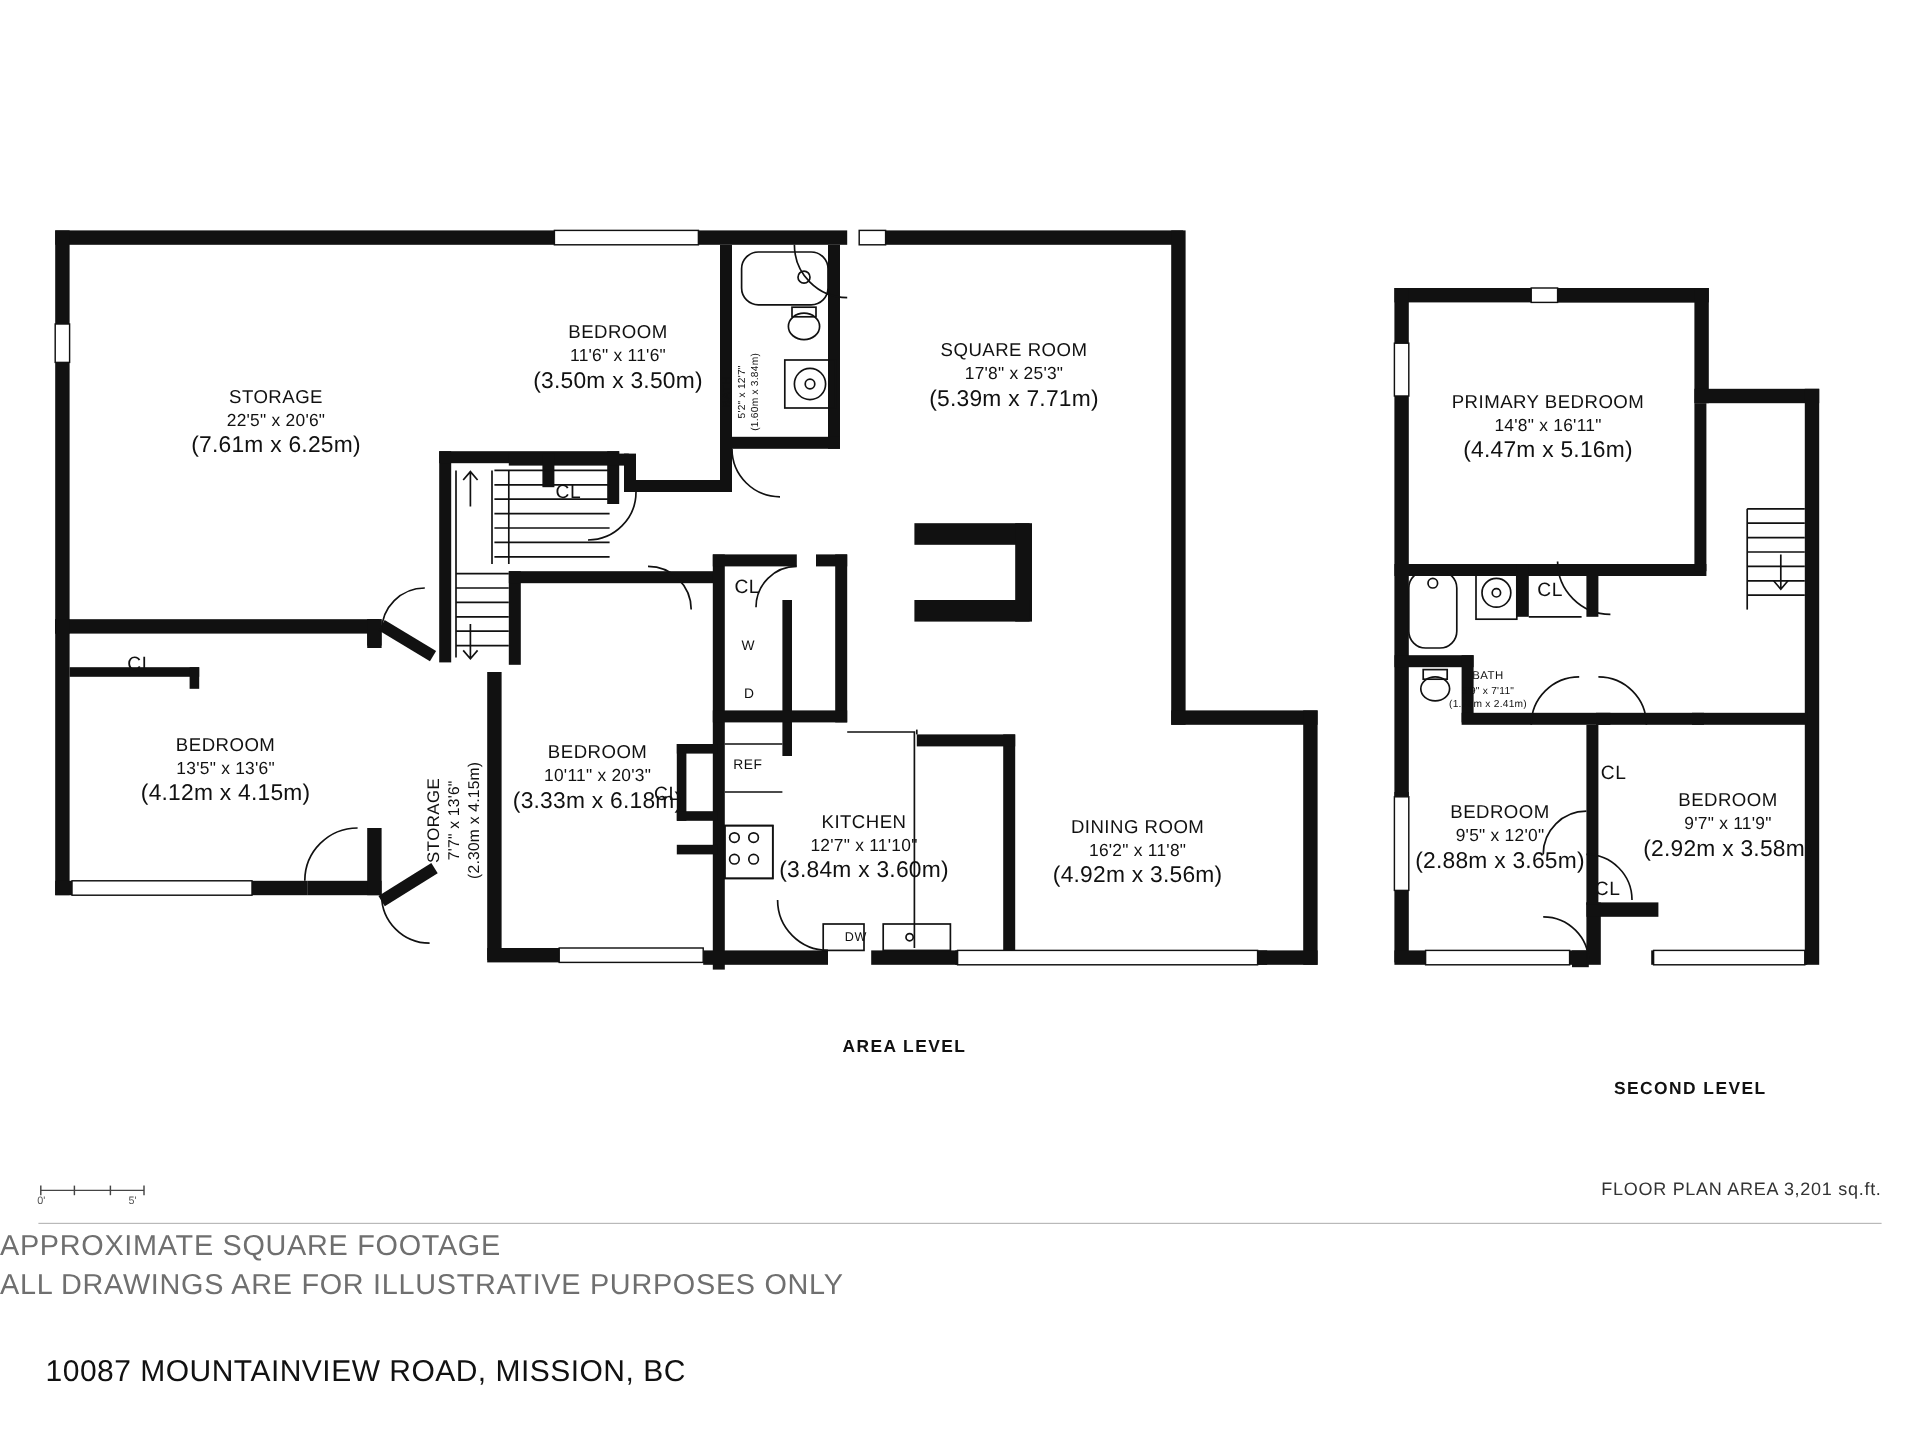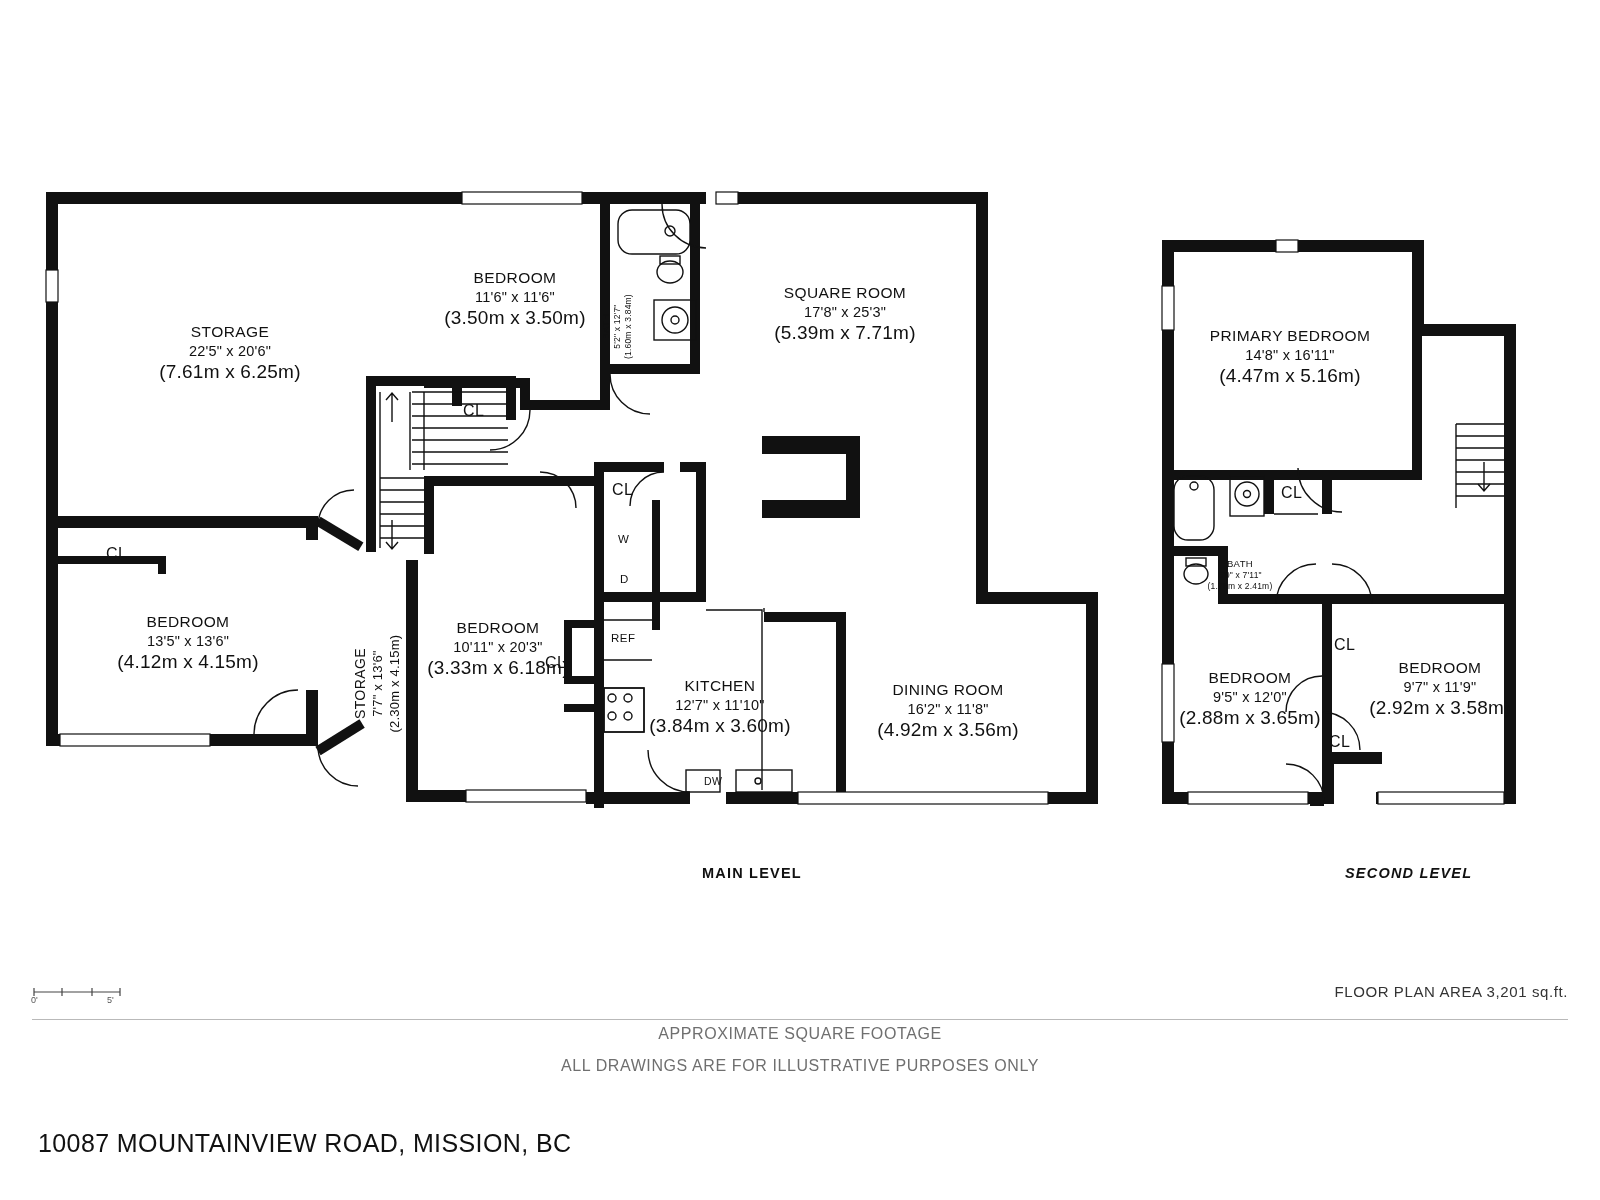--- a/index.html
+++ b/index.html
@@ -77,23 +77,22 @@
   .area-note {
     position: absolute;
     font-size: 15px;
     letter-spacing: 0.6px;
     color: #333;
     white-space: nowrap;
   }
   .footer-line {
     position: absolute;
     width: 100%;
-    text-align: center;
     color: #6f6f6f;
-    font-size: 16px;
+    font-size: 24px;
     letter-spacing: 0.6px;
   }
   .address {
     position: absolute;
     left: 38px;
     bottom: 42px;
     font-size: 25px;
     letter-spacing: 0.4px;
     color: #111;
     white-space: nowrap;
@@ -410,22 +409,22 @@
 <div class="lbl" style="left:1340px; top:658px; width:200px;">
   <div class="name">BEDROOM</div>
   <div class="dim">9'7" x 11'9"</div>
   <div class="dimm">(2.92m x 3.58m)</div>
 </div>
 
 <div class="cl-lbl" style="left:1281px; top:484px;">CL</div>
 <div class="cl-lbl" style="left:1334px; top:636px;">CL</div>
 <div class="cl-lbl" style="left:1329px; top:733px;">CL</div>
 
-<div class="level-title" style="left:702px; top:865px;">MAIN LEVEL</div>
-<div class="level-title" style="left:1345px; top:865px;font-style:italic;">SECOND LEVEL</div>
+<div class="level-title" style="left:702px; top:865px;">AREA LEVEL</div>
+<div class="level-title" style="left:1345px; top:900px;">SECOND LEVEL</div>
 
 <div class="area-note" style="right:32px; top:983px;">FLOOR PLAN AREA 3,201 sq.ft.</div>
 
 <div class="scale-lbl" style="left:31px; top:995px;">0'</div>
 <div class="scale-lbl" style="left:107px; top:995px;">5'</div>
 
 <div class="footer-line" style="top:1025px;">APPROXIMATE SQUARE FOOTAGE</div>
 <div class="footer-line" style="top:1057px;">ALL DRAWINGS ARE FOR ILLUSTRATIVE PURPOSES ONLY</div>
 
 <div class="address">10087 MOUNTAINVIEW ROAD, MISSION, BC</div>

